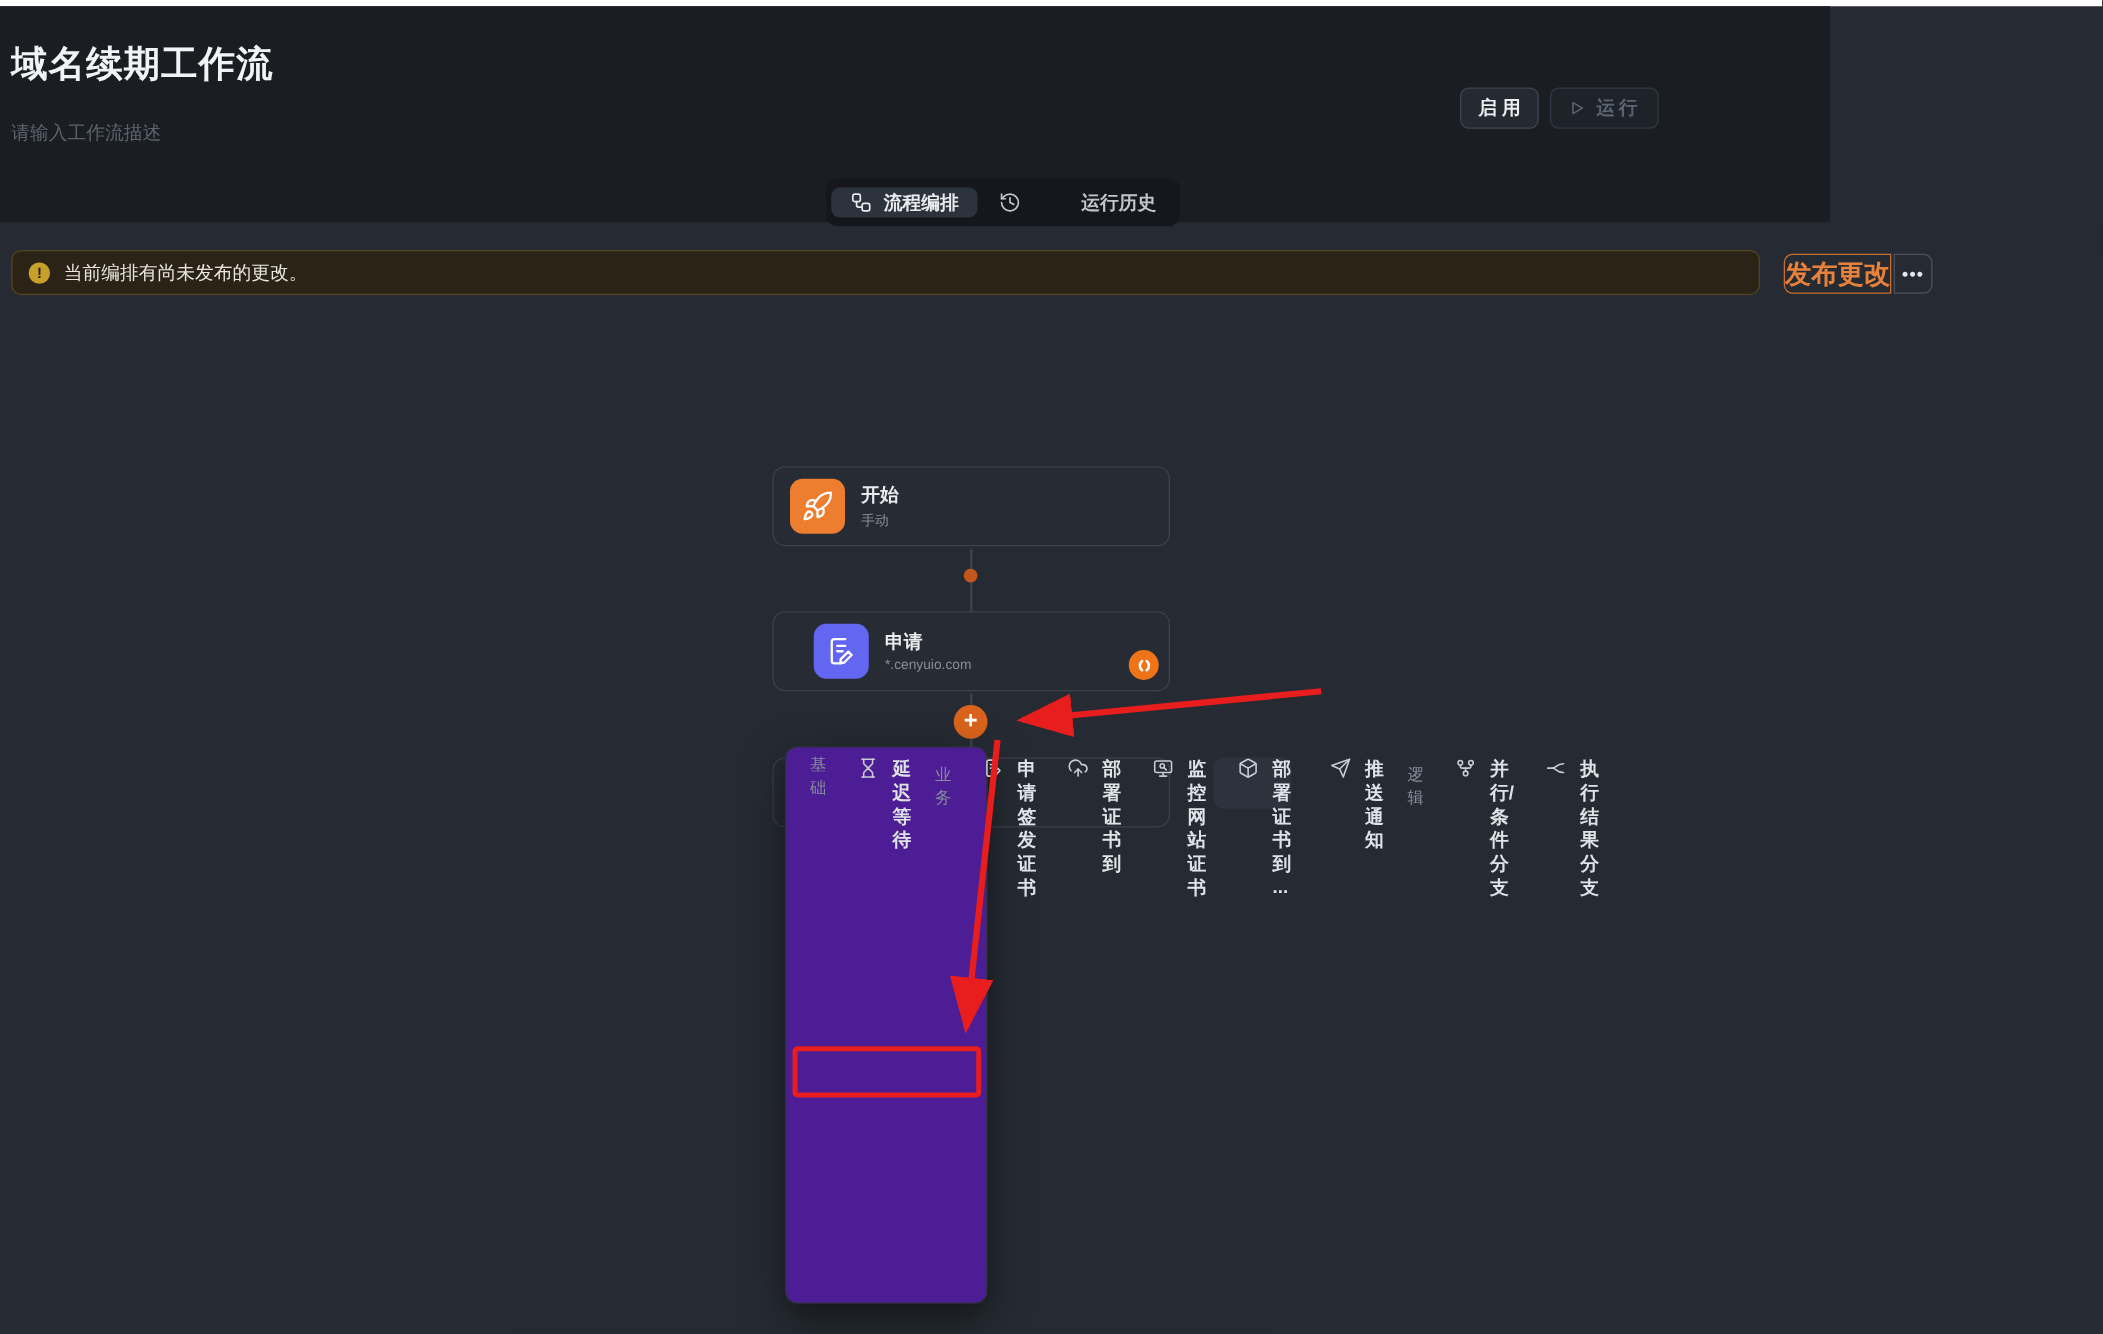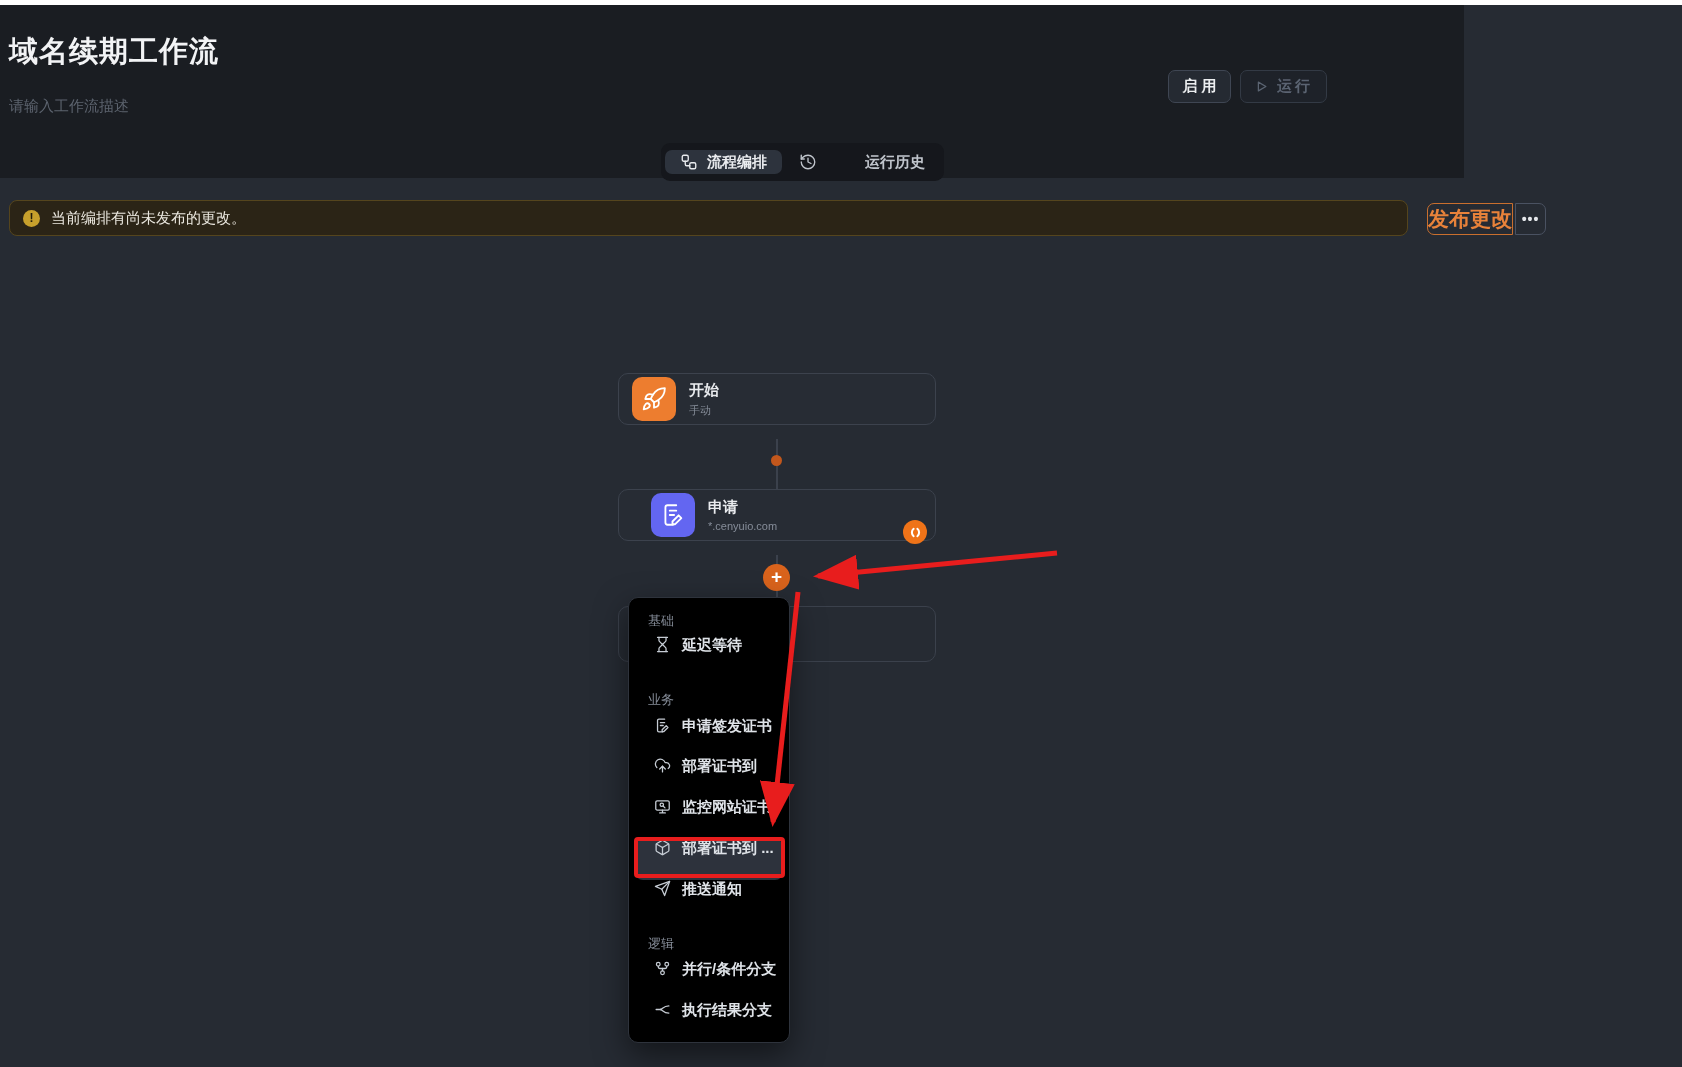--- a/index.html
+++ b/index.html
@@ -30,31 +30,31 @@
   .banner-text { margin-left:11px; font-size:15px; color:#eae7df;text-align:right; }
 
   .publish-group { position:absolute; left:1427px; top:203px; display:flex; }
   .btn-publish { width:86px; height:32px; border:1px solid #c96f2e; border-radius:7px 0 0 7px; color:#e8823a; font-weight:bold; font-size:21px; display:flex; align-items:center; justify-content:center; background:transparent; cursor:pointer; }
   .btn-more { width:31px; height:32px; border:1px solid #4a5262; border-left:1px solid #4a5262; border-radius:0 7px 7px 0; margin-left:2px; color:#e4e7eb; font-size:14px; font-weight:bold; display:flex; align-items:center; justify-content:center; letter-spacing:1px; background:transparent; cursor:pointer; }
 
   .vline { position:absolute; width:2px; background:#3b414c; left:776px; }
   .conn-dot { position:absolute; left:771px; top:455px; width:11px; height:11px; border-radius:50%; background:#c2571c; z-index:2; }
   .plus-btn { position:absolute; left:763px; top:564px; width:27px; height:27px; border-radius:50%; background:#d9631c; color:#ffffff; display:flex; align-items:center; justify-content:center; font-size:19px; font-weight:bold; z-index:4; cursor:pointer; line-height:1; padding-bottom:2px; }
 
-  .node { position:absolute; left:618px; width:318px; height:52px; background:#272c34; border:1px solid #3c424d; border-radius:10px; display:flex; align-items:center; padding-left:13px; cursor:pointer; }
+  .node { position:absolute; left:618px; width:318px; height:64px; background:#272c34; border:1px solid #3c424d; border-radius:10px; display:flex; align-items:center; padding-left:13px; cursor:pointer; }
   .node-icon { width:44px; height:44px; border-radius:10px; display:flex; align-items:center; justify-content:center; flex:0 0 auto; }
   .node-icon svg { width:26px; height:26px; }
   .node-texts { margin-left:13px; display:flex; flex-direction:column; gap:3px; }
   .node-title { font-size:15px; font-weight:bold; color:#e9ebee; }
   .node-sub { font-size:11px; color:#868d99; }
   .node-ghost { position:absolute; left:618px; top:606px; width:318px; height:56px; border:1px solid #3b414c; border-radius:10px; background:transparent; z-index:1; }
   .ca-badge { position:absolute; left:903px; top:520px; width:24px; height:24px; border-radius:50%; background:#ef7318; display:flex; align-items:center; justify-content:center; z-index:2; }
   .ca-badge svg { width:13px; height:13px; }
 
-  .menu { position:absolute; left:628px; top:597px; width:162px; height:446px; background:#000000; border:1px solid #2e333c; border-radius:10px; box-shadow:0 12px 32px rgba(0,0,0,.5); z-index:5; padding-top:8px; display:flex; flex-direction:column; }
+  .menu { position:absolute; left:628px; top:597px; width:162px; height:446px; background:#4c1d95; border:1px solid #2e333c; border-radius:10px; box-shadow:0 12px 32px rgba(0,0,0,.5); z-index:5; padding-top:8px; display:flex; }
   .menu-header { height:30px; display:flex; align-items:center; padding-left:19px; font-size:13px; color:#868d99; }
   .menu-header.mid { height:40px; padding-top:6px; }
   .menu-item { height:41px; display:flex; gap:11px; padding-left:25px; font-size:15px; font-weight:bold; color:#dfe3e8; cursor:pointer; }
   .menu-item svg { width:17px; height:17px; color:#c6ccd4; flex:0 0 auto; }
   .menu-item.hl { background:#2d323c; border-radius:8px; margin:0 6px; padding-left:19px; }
 
   .annotations { position:absolute; left:0; top:0; width:1682px; height:1067px; z-index:10; pointer-events:none; }
 
   .ic { stroke:currentColor; fill:none; stroke-width:1.8; stroke-linecap:round; stroke-linejoin:round; }
   .ic-w { stroke:#ffffff; fill:none; stroke-width:1.7; stroke-linecap:round; stroke-linejoin:round; }

